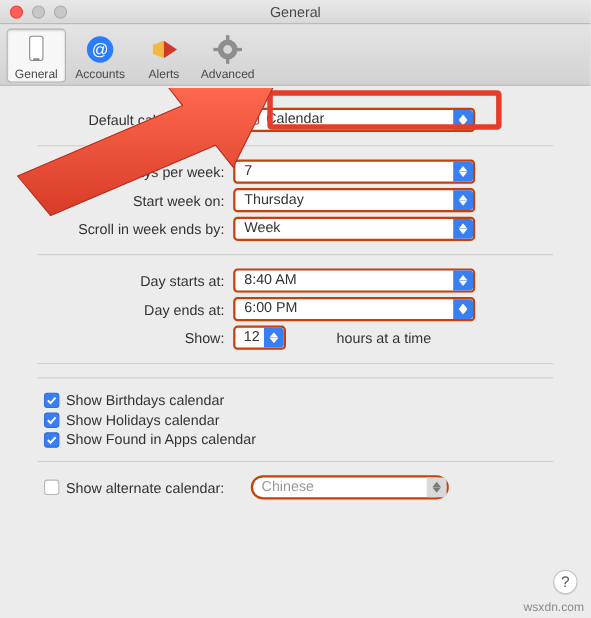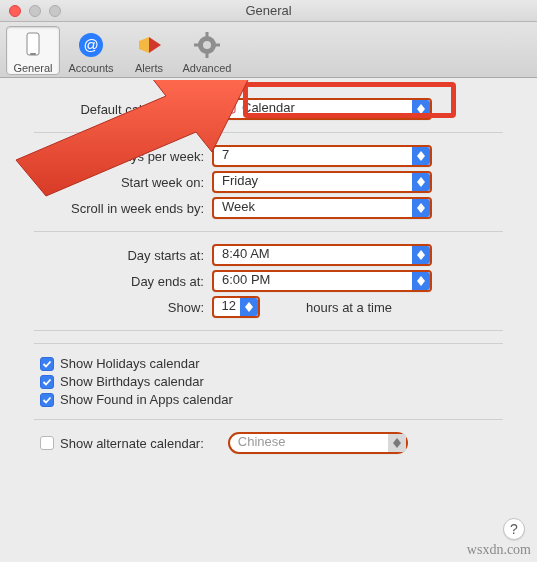--- a/index.html
+++ b/index.html
@@ -138,21 +138,21 @@
   .help-btn {
     position: absolute; right: 12px; bottom: 22px;
     width: 22px; height: 22px; border-radius: 50%;
     background: #fff; border: 1px solid #c4c4c4;
     display: flex; align-items: center; justify-content: center;
     color: #5a5a5a; font-size: 14px;
     box-shadow: 0 1px 1px rgba(0,0,0,0.1);
   }
   .watermark {
     position: absolute; right: 6px; bottom: 4px;
-    font-size: 14px; color: #8b8b8b; font-family: Liberation Serif, serif;
+    font-size: 11px; color: #8b8b8b;
   }
   .afterlabel { font-size:13px; color:#333;padding-left:40px; }
 </style>
 </head>
 <body>
 
 <div class="titlebar">
   <div class="traffic-lights">
     <div class="tl close"></div>
     <div class="tl min"></div>
@@ -248,21 +248,21 @@
             </svg>
           </span>
       </div>
     </div>
   </div>
 
   <div class="row">
     <div class="rlabel">Start week on:</div>
     <div class="rcontrol">
       <div class="mac-select flex">
-        <span>Friday</span>
+        <span>Thursday</span>
         <span class="arrows">
             <svg width="8" height="5">
               <path d="M4 0 L8 5 L0 5 Z" fill="#fff"></path>
             </svg>
             <svg width="8" height="5">
               <path d="M0 0 L8 0 L4 5 Z" fill="#fff"></path>
             </svg>
           </span>
       </div>
     </div>
@@ -343,29 +343,29 @@
 
 
   <hr class="sep">
 
   <div class="check-row">
     <span class="mac-check checked">
       <svg width="10" height="10" viewBox="0 0 10 10">
           <path d="M1.5 5 L4 7.5 L8.5 2.5" stroke="#fff" stroke-width="1.8" fill="none"></path>
         </svg>
     </span>
-    <span>Show Holidays calendar</span>
+    <span>Show Birthdays calendar</span>
   </div>
   <div class="check-row">
     <span class="mac-check checked">
       <svg width="10" height="10" viewBox="0 0 10 10">
           <path d="M1.5 5 L4 7.5 L8.5 2.5" stroke="#fff" stroke-width="1.8" fill="none"></path>
         </svg>
     </span>
-    <span>Show Birthdays calendar</span>
+    <span>Show Holidays calendar</span>
   </div>
   <div class="check-row">
     <span class="mac-check checked">
       <svg width="10" height="10" viewBox="0 0 10 10">
           <path d="M1.5 5 L4 7.5 L8.5 2.5" stroke="#fff" stroke-width="1.8" fill="none"></path>
         </svg>
     </span>
     <span>Show Found in Apps calendar</span>
   </div>
 

